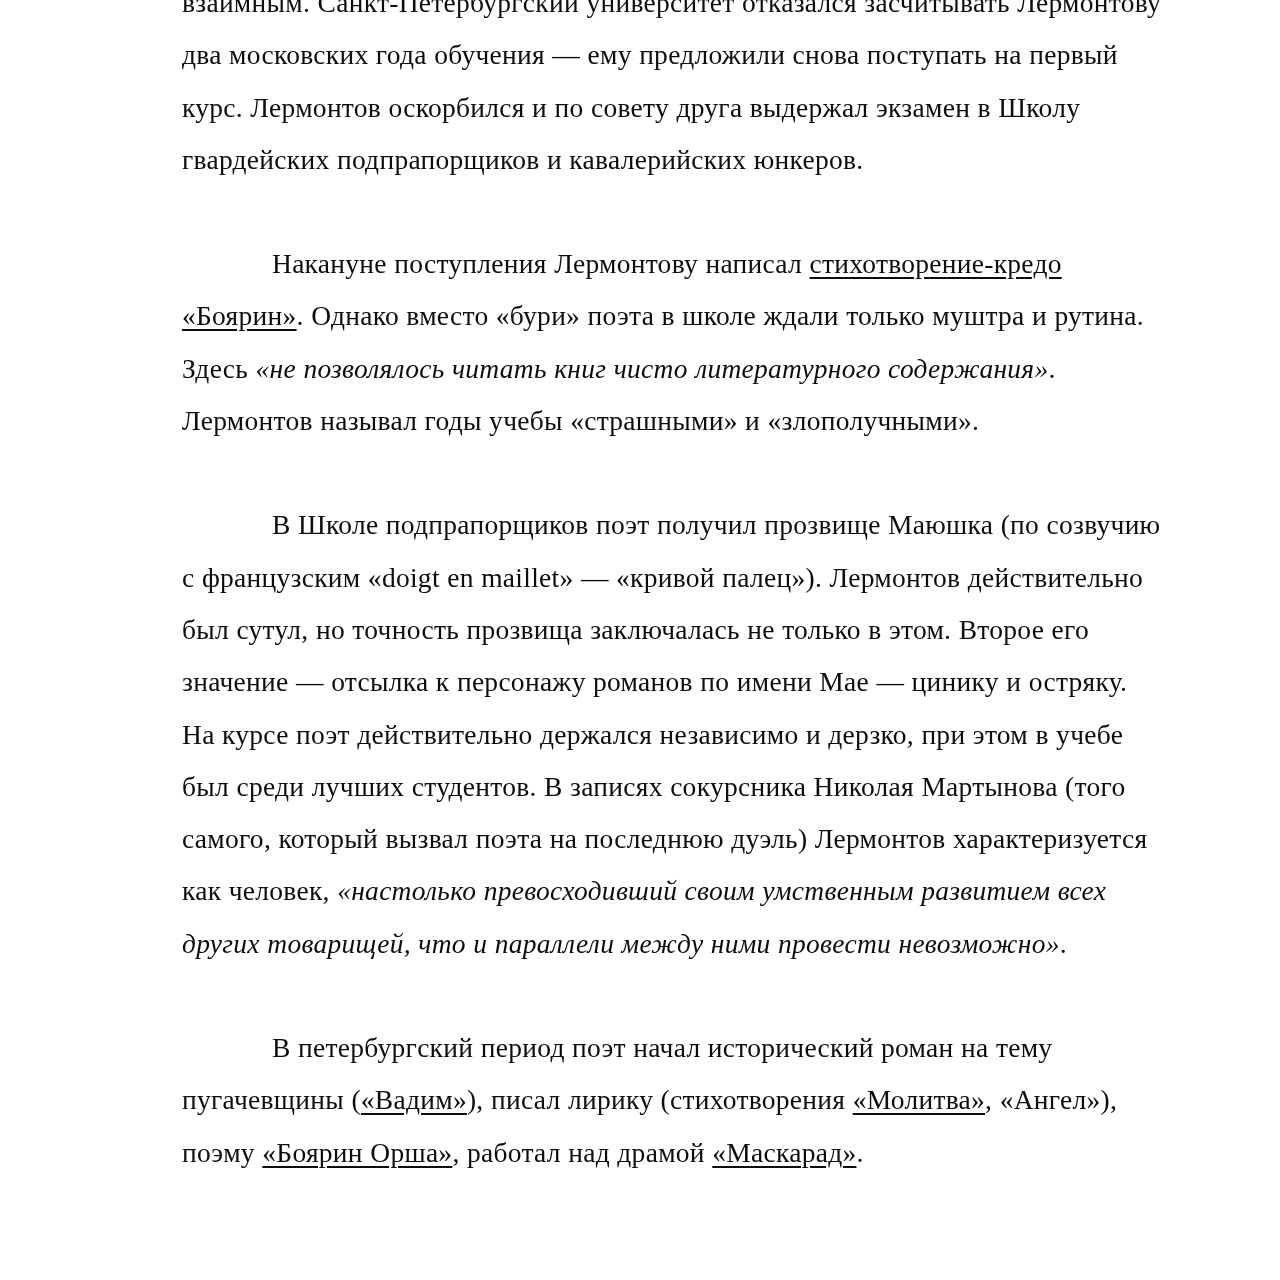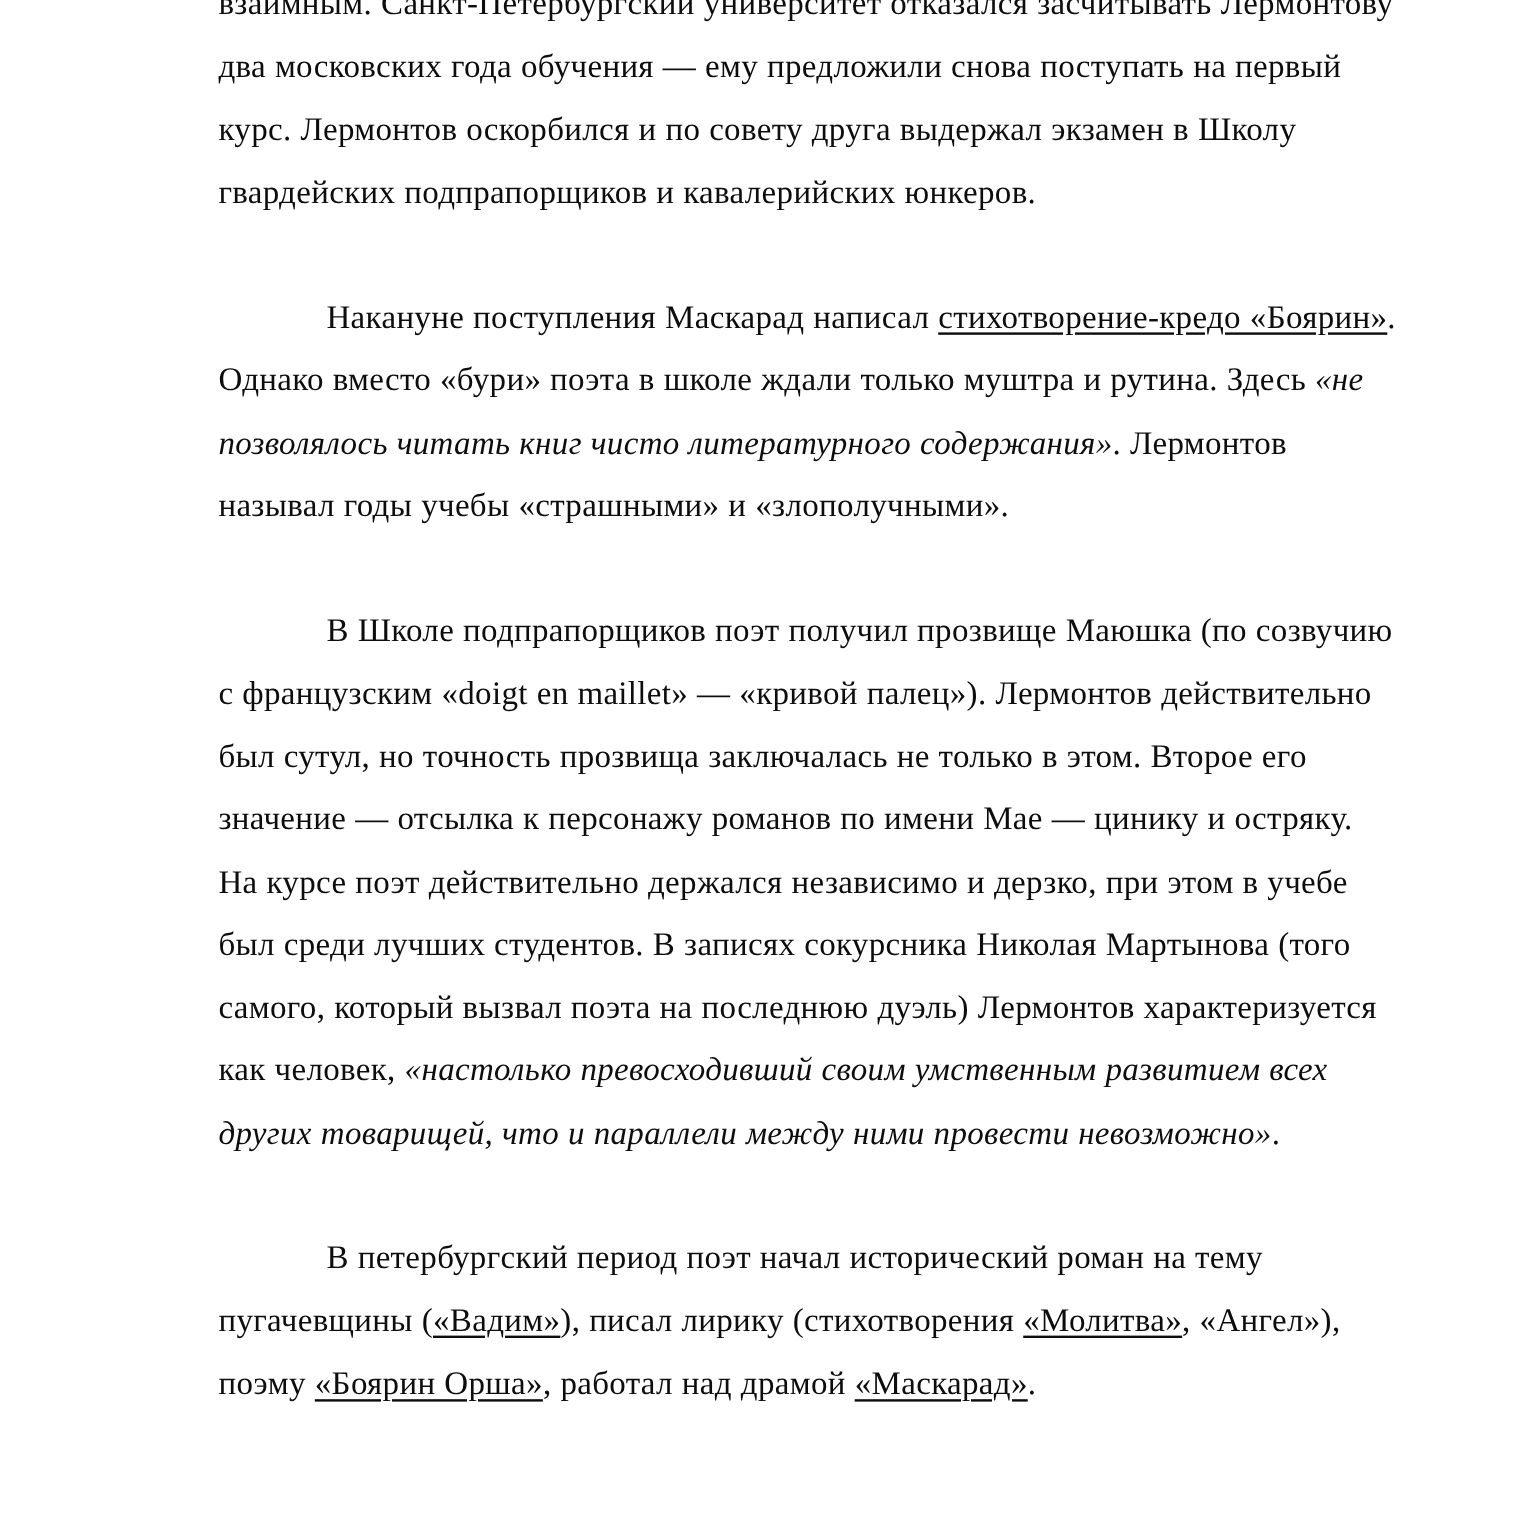--- a/index.html
+++ b/index.html
@@ -54,16 +54,16 @@
 
   em, .ital {
     font-style: italic;
   }
 </style>
 </head>
 <body>
 
 <div id="article">
     <p class="cont"><span>взаимным. Санкт-Петербургский университет отказался засчитывать Лермонтову два московских года обучения — ему предложили снова поступать на первый курс. Лермонтов оскорбился и по совету друга выдержал экзамен в Школу гвардейских подпрапорщиков и кавалерийских юнкеров.</span></p>
-    <p class="para"><span>Накануне поступления Маскарад написал </span><a class="doclink" href="#">стихотворение-кредо «Боярин»</a><span>. Однако вместо «бури» поэта в школе ждали только муштра и рутина. Здесь </span><em class="ital">«не позволялось читать книг чисто литературного содержания»</em><span>. Лермонтов называл годы учебы «страшными» и «злополучными».</span></p>
+    <p class="para"><span>Накануне поступления Лермонтову написал </span><a class="doclink" href="#">стихотворение-кредо «Боярин»</a><span>. Однако вместо «бури» поэта в школе ждали только муштра и рутина. Здесь </span><em class="ital">«не позволялось читать книг чисто литературного содержания»</em><span>. Лермонтов называл годы учебы «страшными» и «злополучными».</span></p>
     <p class="para"><span>В Школе подпрапорщиков поэт получил прозвище Маюшка (по созвучию с французским «doigt en maillet» — «кривой палец»). Лермонтов действительно был сутул, но точность прозвища заключалась не только в этом. Второе его значение — отсылка к персонажу романов по имени Мае — цинику и остряку. На курсе поэт действительно держался независимо и дерзко, при этом в учебе был среди лучших студентов. В записях сокурсника Николая Мартынова (того самого, который вызвал поэта на последнюю дуэль) Лермонтов характеризуется как человек, </span><em class="ital">«настолько превосходивший своим умственным развитием всех других товарищей, что и параллели между ними провести невозможно»</em><span>.</span></p>
     <p class="para"><span>В петербургский период поэт начал исторический роман на тему пугачевщины (</span><a class="doclink" href="#">«Вадим»</a><span>), писал лирику (стихотворения </span><a class="doclink" href="#">«Молитва»</a><span>, «Ангел»), поэму </span><a class="doclink" href="#">«Боярин Орша»</a><span>, работал над драмой </span><a class="doclink" href="#">«Маскарад»</a><span>.</span></p>
   </div>
 
 </body></html>

